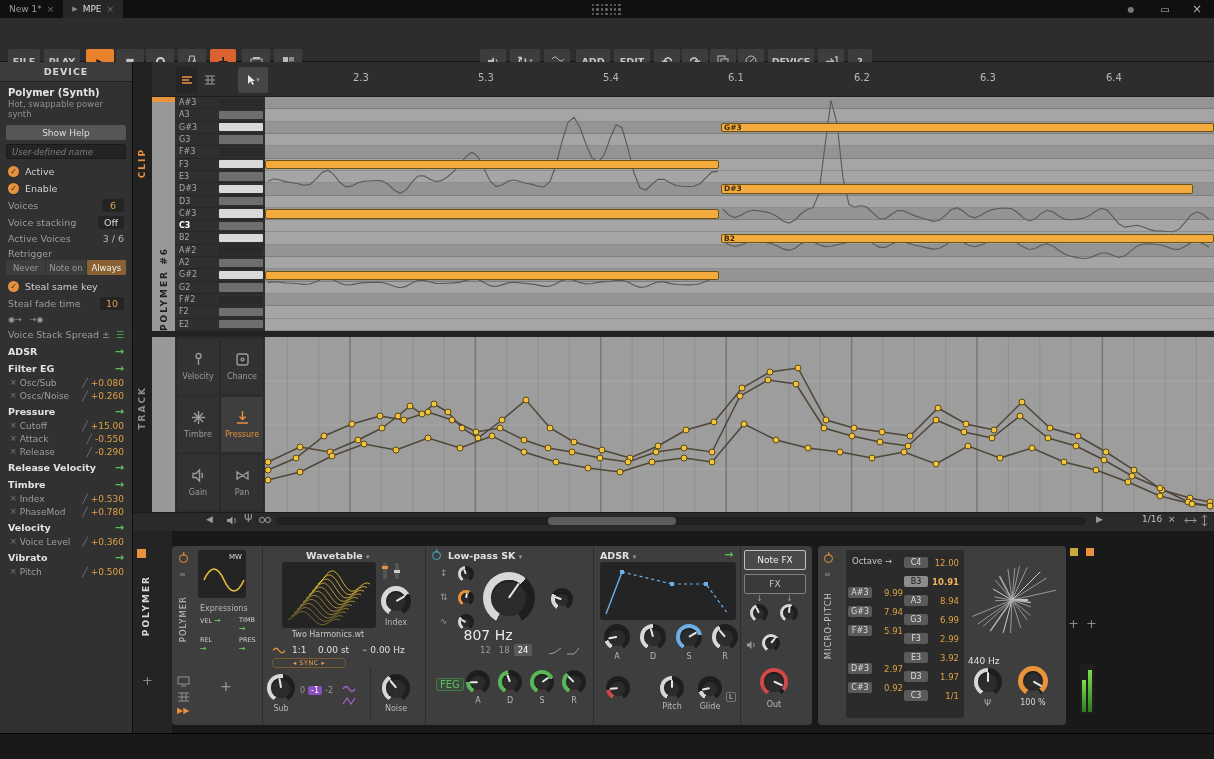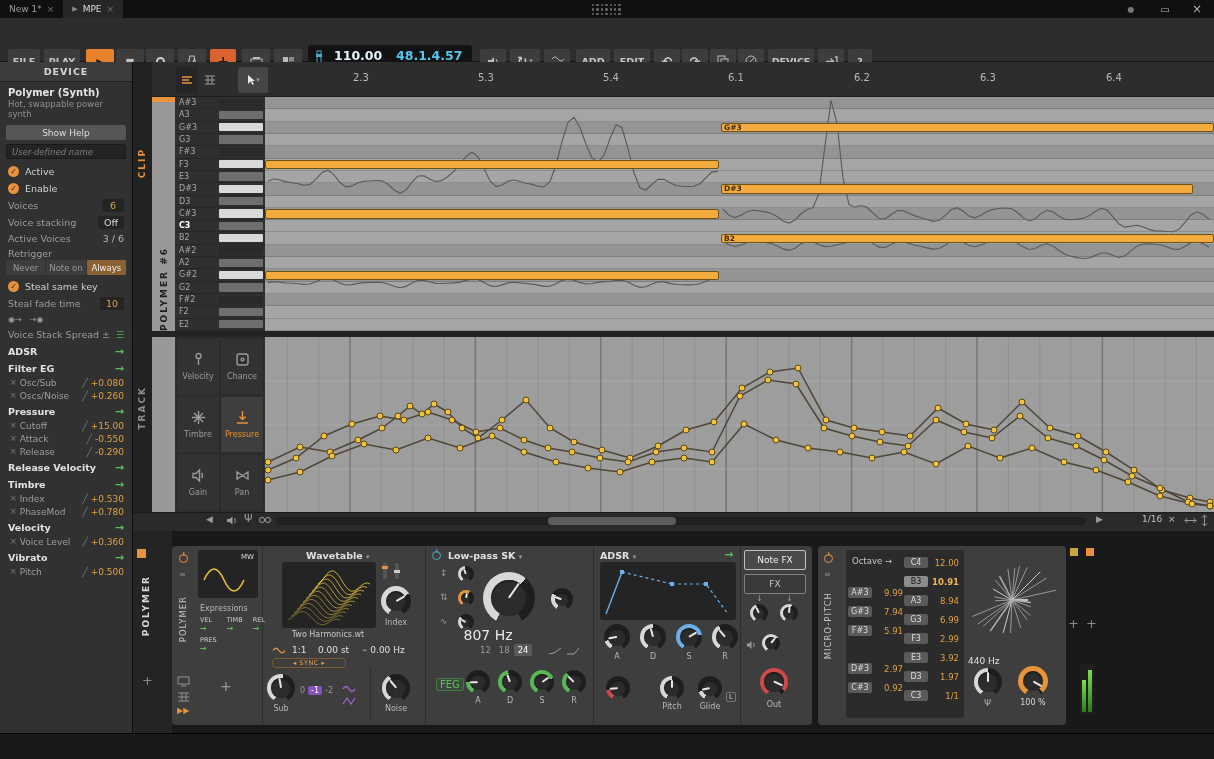--- a/index.html
+++ b/index.html
@@ -191,31 +191,20 @@
         </svg>
       </div>
     <div class="tb" style="left:274px;width:28px">
         <svg width="13" height="11" viewBox="0 0 13 11">
           <rect x="1" y="1" width="5" height="9" fill="#bbb"></rect>
           <rect x="7" y="1" width="5" height="4" fill="#8a8a8a"></rect>
           <rect x="7" y="6" width="5" height="4" stroke="#8a8a8a" fill="none"></rect>
         </svg>
       </div>
 
-    <div id="disp">
-      <svg width="10" height="22" viewBox="0 0 10 22" style="position:absolute;left:6px;top:5px">
-          <rect x="3" y="1" width="4" height="12" stroke="#4aa8c8" fill="none"></rect>
-          <rect x="2" y="4" width="6" height="3" fill="#4aa8c8"></rect>
-          <path d="M2 17 L8 17 M2 20 L8 20 M5 15 L5 22" stroke="#4aa8c8"></path>
-        </svg>
-      <div class="dbig" style="left:26px;top:3px">110.00</div>
-      <div class="dsmall" style="left:36px;top:18px">4/4</div>
-      <div class="dbig dcyan" style="left:88px;top:3px">48.1.4.57</div>
-      <div class="dsmall dcyan" style="left:92px;top:18px;font-size:10px">1:43.032</div>
-    </div>
 
     <div class="tb" style="left:480px;width:26px">
         <svg width="12" height="11" viewBox="0 0 12 11">
           <path d="M1 4 L4 4 L7 1 L7 10 L4 7 L1 7 Z" fill="#bbb"></path>
           <path d="M9 3 Q11 5.5 9 8" stroke="#bbb" fill="none"></path>
         </svg>
       </div>
     <div class="tb" style="left:510px;width:30px">
         <span style="font-size:12px">↻</span>
         <span class="caret">▾</span>
@@ -798,29 +787,29 @@
   <div class="vdev" style="left:178px;top:596px">POLYMER</div>
   <svg class="abs" style="left:177px;top:676px" width="13" height="11" viewBox="0 0 13 11">
       <rect x="1" y="1" width="11" height="7" stroke="#909090" fill="none"></rect>
       <path d="M4 10 H9" stroke="#909090"></path>
     </svg>
   <svg class="abs" style="left:177px;top:692px" width="13" height="10" viewBox="0 0 13 10">
       <path d="M1 1 H12 M1 5 H12 M1 9 H12 M5 1 V9 M9 1 V9" stroke="#909090"></path>
     </svg>
   <div class="abs" style="left:177px;top:706px;color:#e8923c;font-size:8px">▶▶</div>
 
-  <div class="miniviz" style="left:198px;top:550px;width:60px;height:48px">
+  <div class="miniviz" style="left:198px;top:550px;width:48px;height:48px">
     <svg width="60" height="48" viewBox="0 0 60 48">
         <path d="M6 30 Q16 8 26 30 T46 30" stroke="#e8c23c" fill="none" stroke-width="1.6"></path>
       </svg>
     <div class="abs" style="right:4px;top:3px;font-size:7px;color:#ddd">MW</div>
   </div>
   <div class="abs" style="left:200px;top:604px;width:60px">
     <div style="font-size:8px;color:#b8b8b8;margin-bottom:3px">Expressions</div>
-    <div style="display:grid;grid-template-columns:1fr 1fr 1fr;gap:3px 10px;font-size:6.5px;color:#cfcfcf">
+    <div style="display:grid;grid-template-columns:1fr 1fr;gap:3px 18px;font-size:6.5px;color:#cfcfcf">
       <span><span>VEL</span> <span class="garrow" style="font-size:8px">→</span></span>
       <span><span>TIMB</span> <span class="garrow" style="font-size:8px">→</span></span>
       <span><span>REL</span> <span class="garrow" style="font-size:8px">→</span></span>
       <span><span>PRES</span> <span class="garrow" style="font-size:8px">→</span></span>
     </div>
   </div>
   <div class="abs" style="left:220px;top:678px;font-size:14px;color:#999">+</div>
 
   <div class="dhead" style="left:306px;top:550px"><span>Wavetable</span> <span class="caret">▾</span></div>
   <div class="miniviz" style="left:282px;top:562px;width:94px;height:66px"><svg id="wavesvg" width="94" height="66" viewBox="0 0 94 66">

